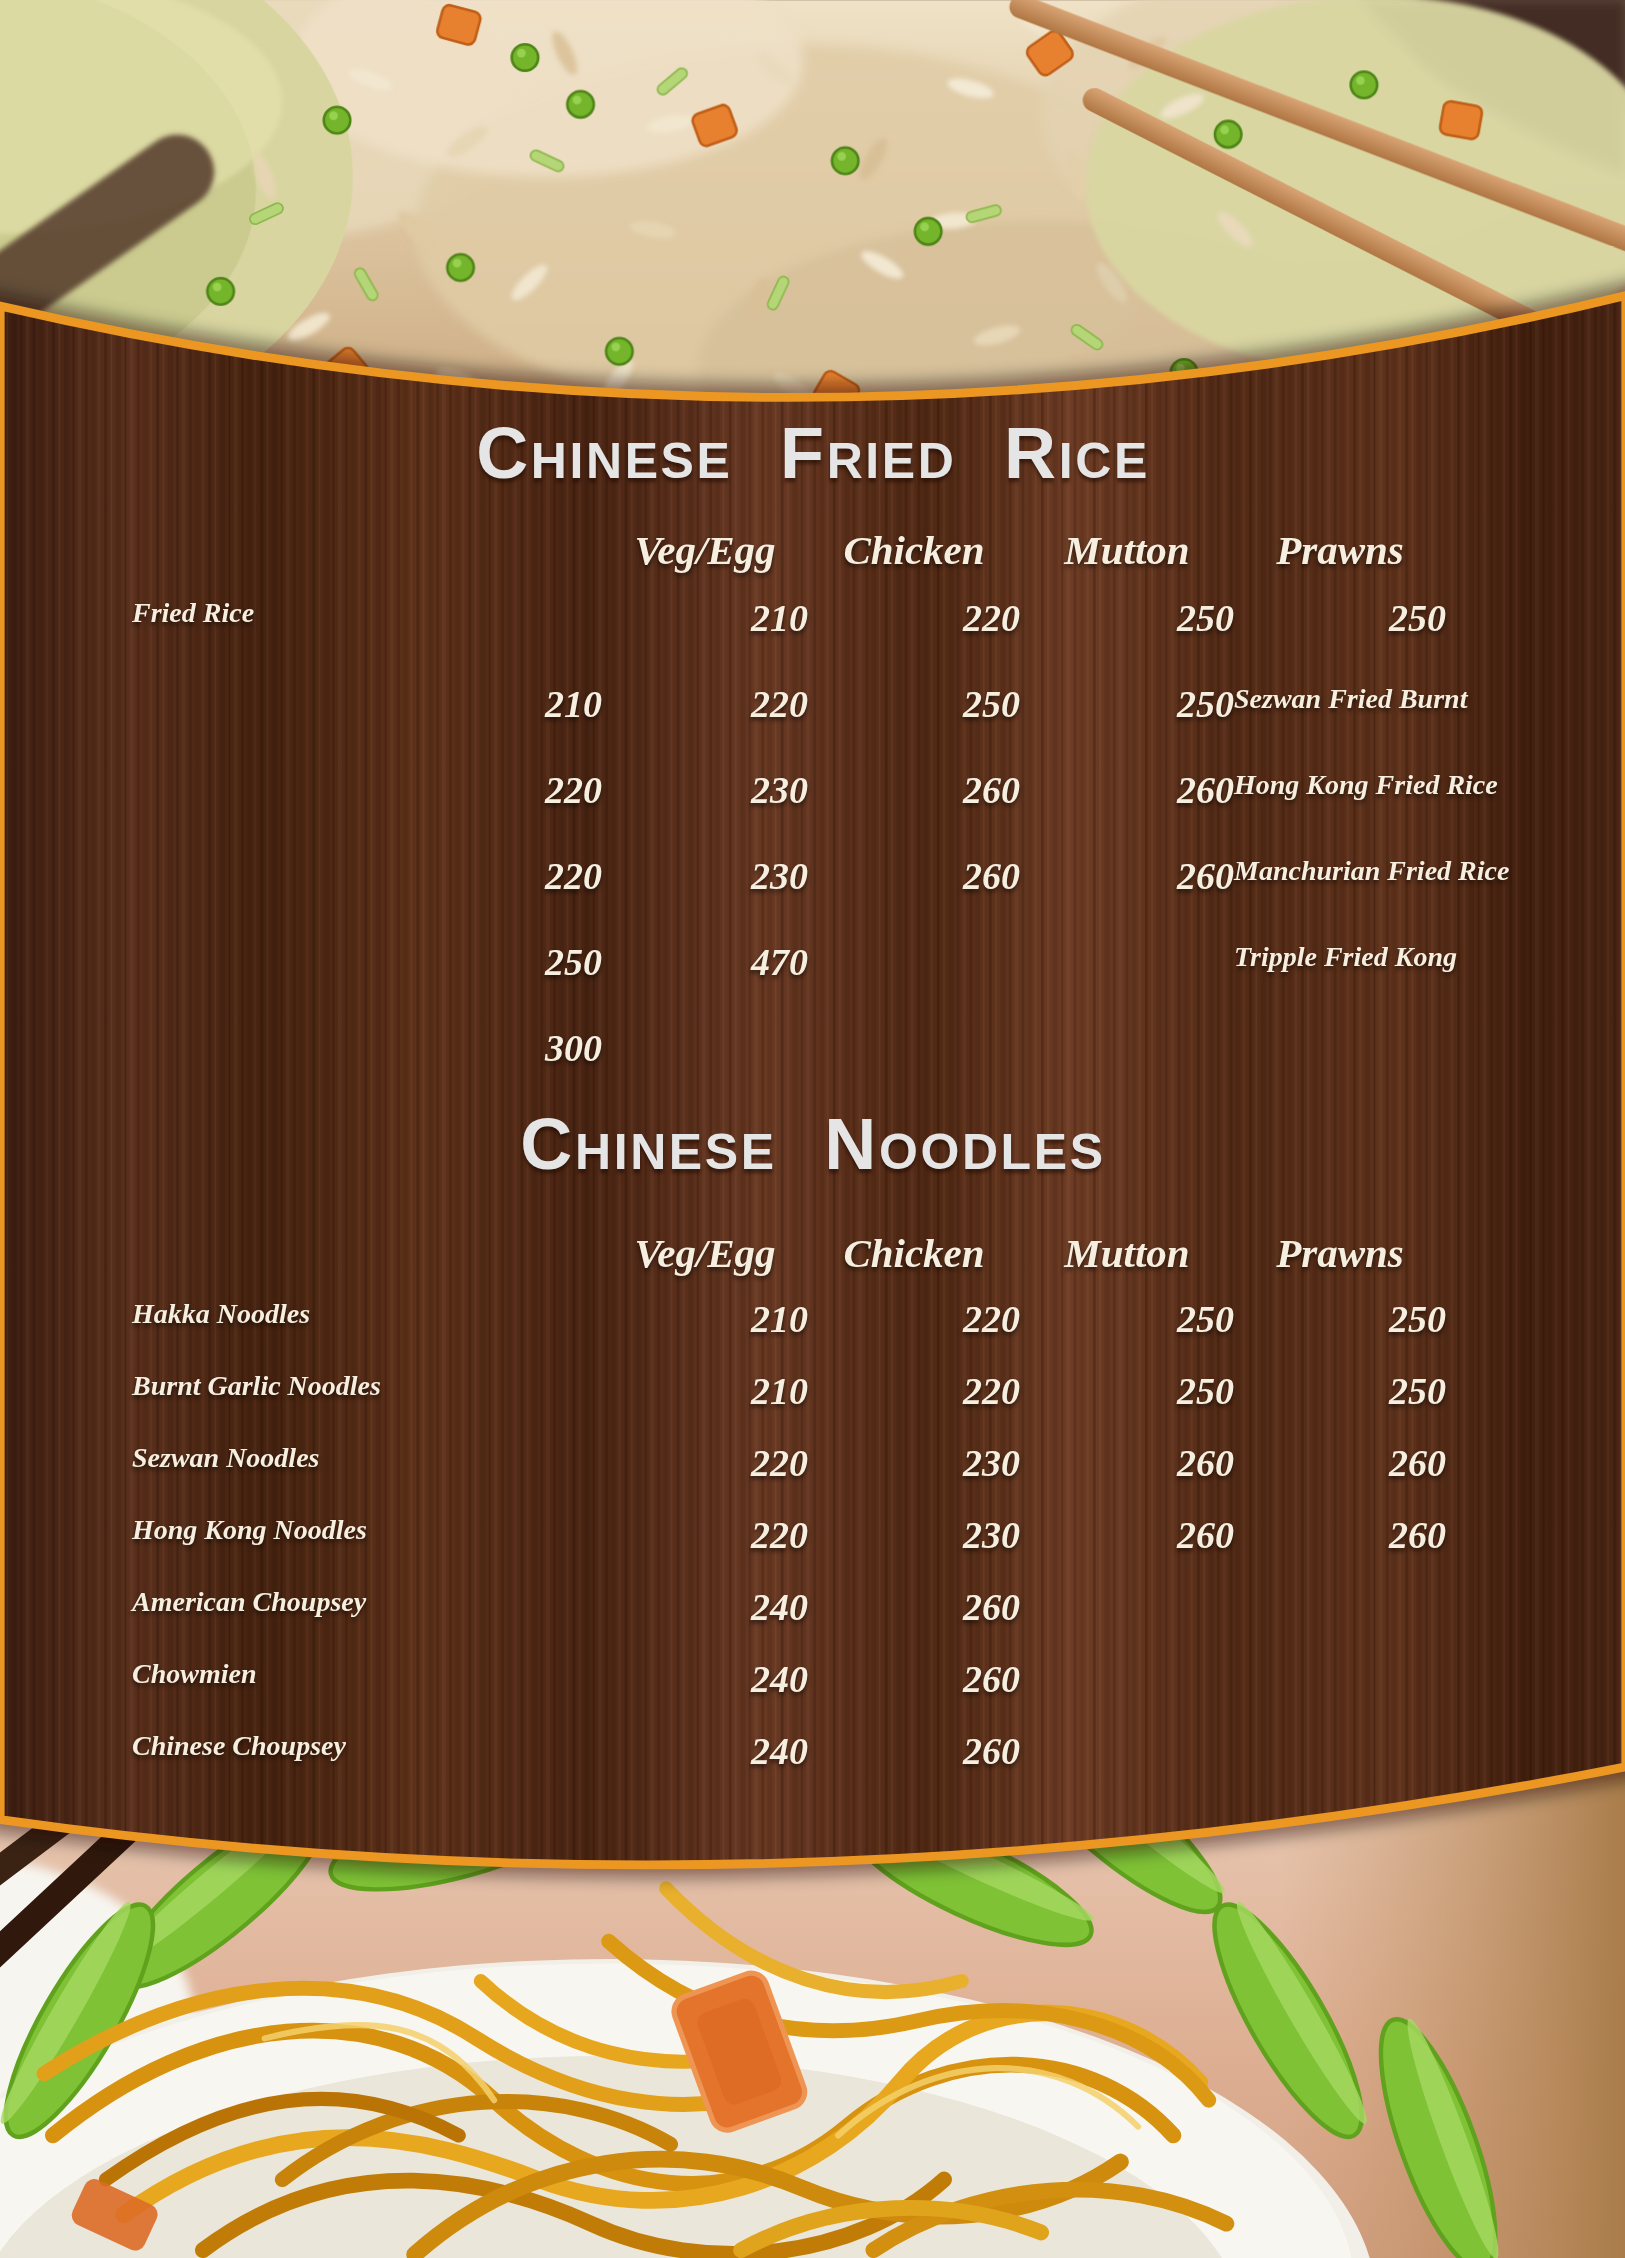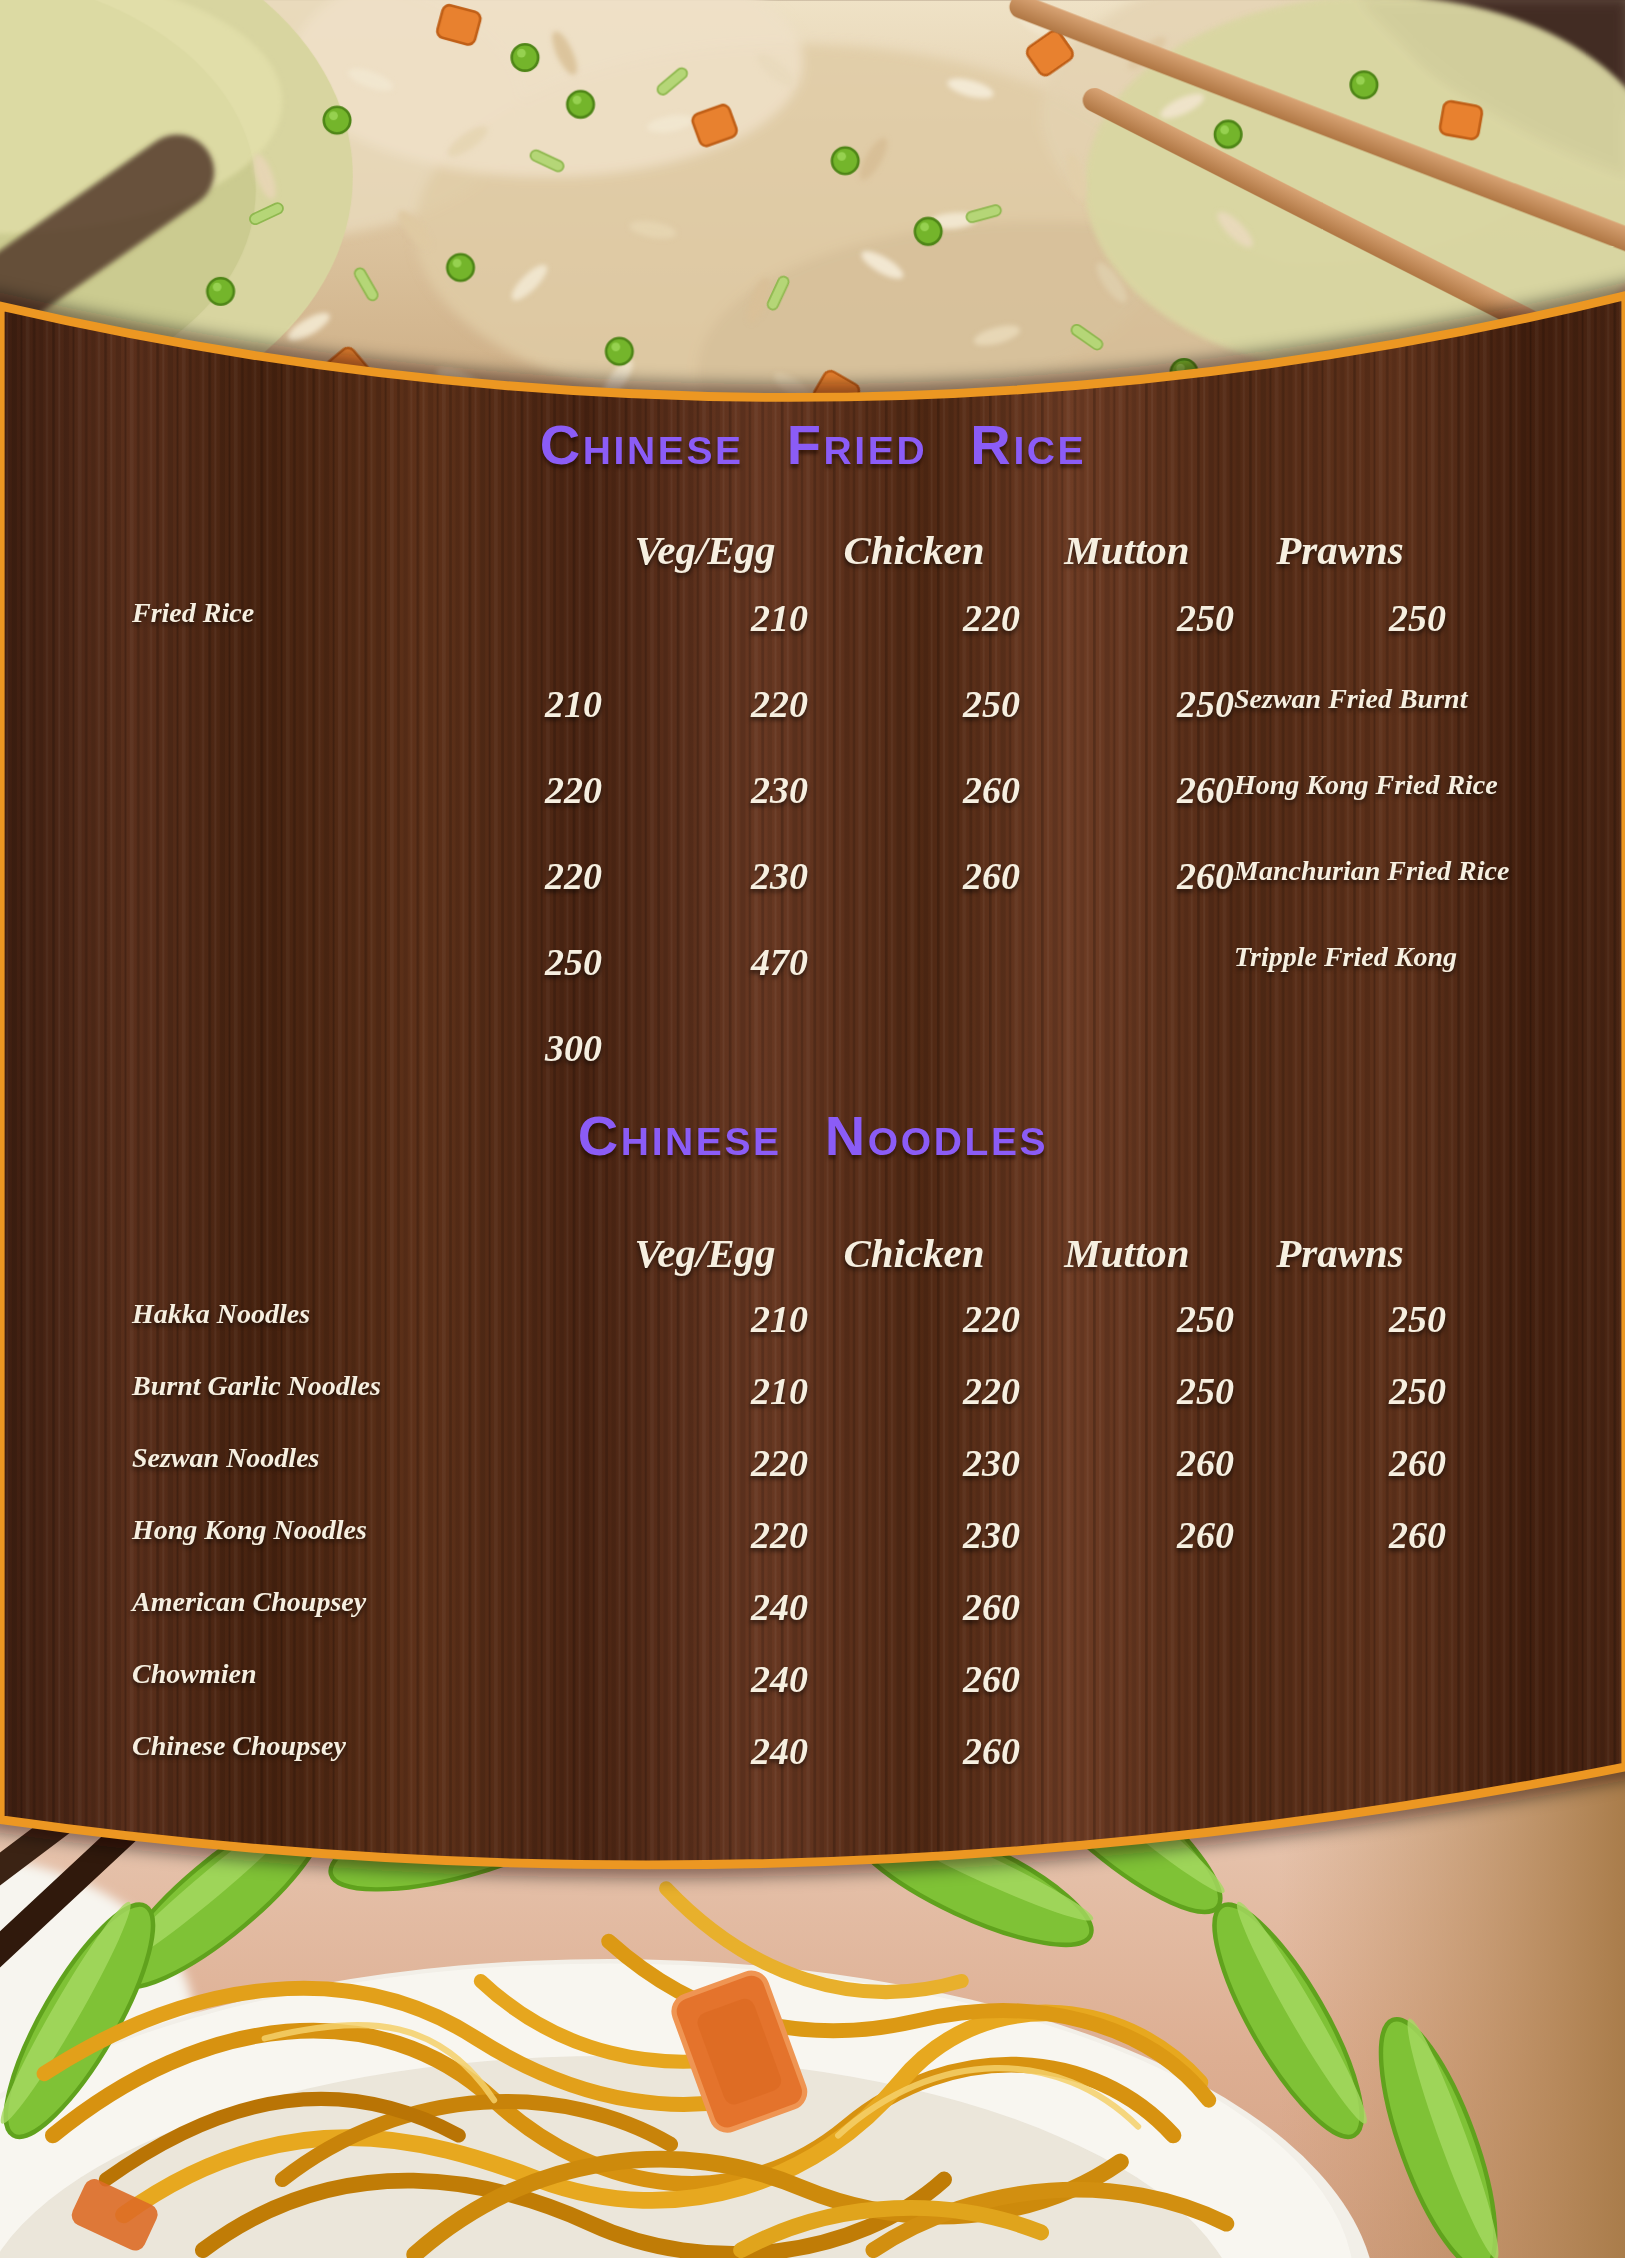--- a/index.html
+++ b/index.html
@@ -4,21 +4,21 @@
 <style>
   html,body{margin:0;padding:0;background:#2b1409;}
   .page{position:relative;width:1626px;height:2258px;overflow:hidden;background:#3E1E10;font-family:"Liberation Serif",serif;}
   .layer{position:absolute;left:0;display:block;}
   #photoTop{top:0;}
   #photoBottom{top:1756px;}
   #panel{top:0;z-index:3;}
   .content{position:absolute;left:0;top:0;width:1626px;height:2258px;z-index:5;}
   .heading{position:absolute;width:100%;text-align:center;
     font-family:"Liberation Sans",sans-serif;font-weight:bold;font-variant:small-caps;
-    font-size:56px;line-height:1;color:#8b5cf6;letter-spacing:2.6px;word-spacing:25px;
+    font-size:72px;line-height:1;color:#e5e5e5;letter-spacing:2.6px;word-spacing:25px;
     text-shadow:0 3.5px 3.5px rgba(30,10,0,.55);}
   #heading-rice{top:417px;}
   #heading-noodles{top:1108px;}
   .menu-table{position:absolute;left:0;width:1560px;display:grid;box-sizing:border-box;
     padding-left:132px;grid-template-columns:470px 206px 212px 214px 212px;}
   #table-rice{top:529px;grid-template-rows:69px repeat(6,86px);}
   #table-noodles{top:1232px;grid-template-rows:67px repeat(7,72px);}
   .cell{font-style:italic;font-weight:bold;color:#F6EFE0;line-height:1.06;
     text-shadow:0 2.6px 4.4px rgba(0,0,0,.55);}
   .hdr{font-size:41px;text-align:center;}

